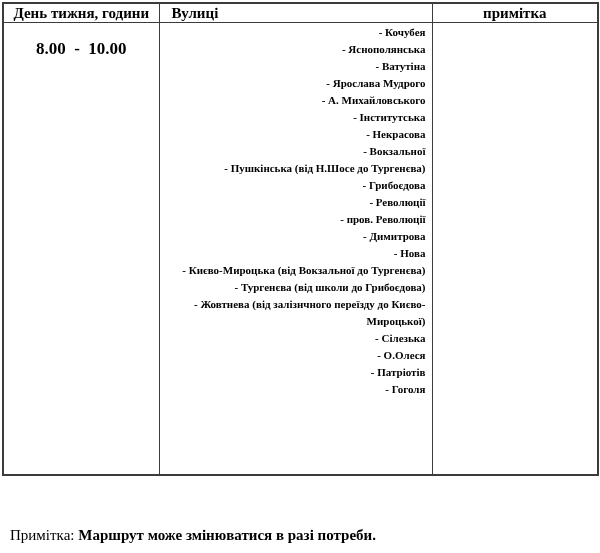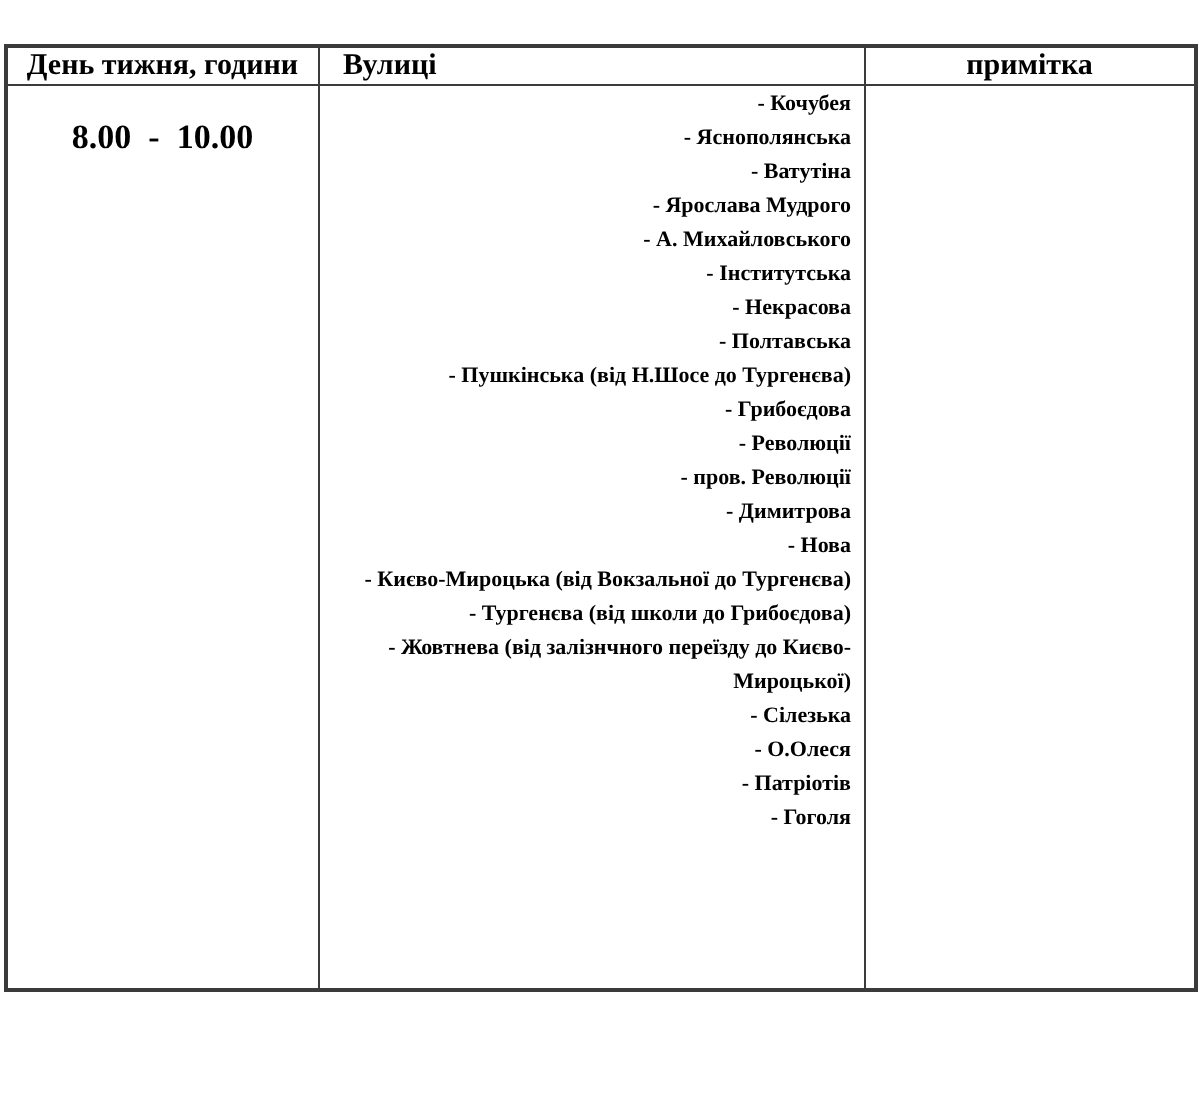--- a/index.html
+++ b/index.html
@@ -15,21 +15,21 @@
 
   table.schedule {
     position: absolute; left: 2px; top: 2px;
     width: 595px;
     border-collapse: collapse;
     table-layout: fixed;
   }
   table.schedule, table.schedule td, table.schedule th {
     border: 1px solid #3b3b3b;
   }
-  table.schedule { border-width: 2px; margin-top: 20px; }
+  table.schedule { border-width: 2px; }
 
   col.c1 { width: 156px; }
   col.c2 { width: 273px; }
   col.c3 { width: 166px; }
 
   th, td { font-weight: bold; color: #000000; }
 
   tr.header-row th {
     height: 19px;
     font-size: 15px;
@@ -95,34 +95,35 @@
       <tr class="list-row">
         <td class="time-cell">8.00  -  10.00</td>
         <td class="streets-cell">
             <div class="street-line">- Кочубея</div>
             <div class="street-line">- Яснополянська</div>
             <div class="street-line">- Ватутіна</div>
             <div class="street-line">- Ярослава Мудрого</div>
             <div class="street-line">- А. Михайловського</div>
             <div class="street-line">- Інститутська</div>
             <div class="street-line">- Некрасова</div>
-            <div class="street-line">- Полтавська</div>
+            <div class="street-line">- Вокзальної</div>
             <div class="street-line">- Пушкінська (від Н.Шосе до Тургенєва)</div>
             <div class="street-line">- Грибоєдова</div>
             <div class="street-line">- Революції</div>
             <div class="street-line">- пров. Революції</div>
             <div class="street-line">- Димитрова</div>
             <div class="street-line">- Нова</div>
             <div class="street-line">- Києво-Мироцька (від Вокзальної до Тургенєва)</div>
             <div class="street-line">- Тургенєва (від школи до Грибоєдова)</div>
             <div class="street-line">- Жовтнева (від залізнчного переїзду до Києво-Мироцької)</div>
             <div class="street-line">- Сілезька</div>
             <div class="street-line">- О.Олеся</div>
             <div class="street-line">- Патріотів</div>
             <div class="street-line">- Гоголя</div>
           </td>
         <td></td>
       </tr>
     </tbody>
   </table>
 
+  <div class="footnote"><span class="label">Примітка: </span><span class="text">Маршрут може змінюватися в разі потреби.</span></div>
 
 </div>
 
 </body></html>

